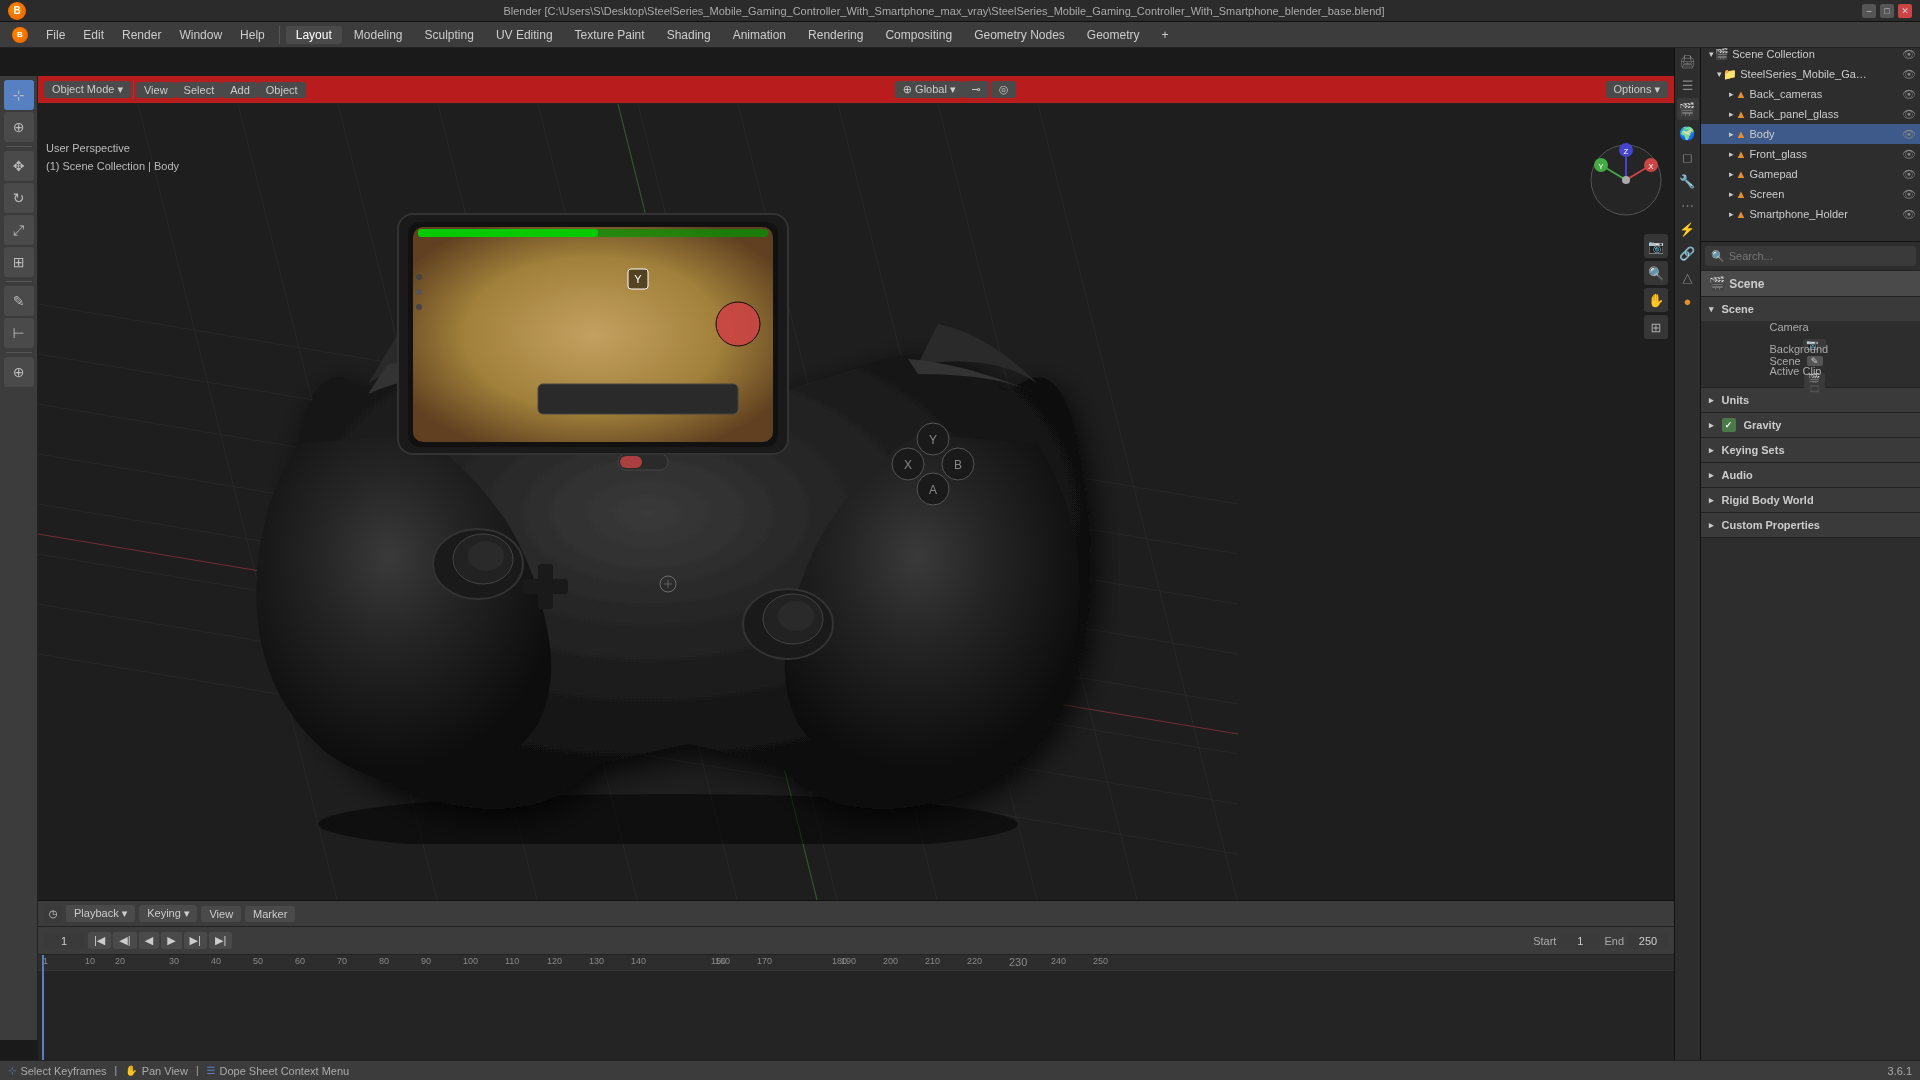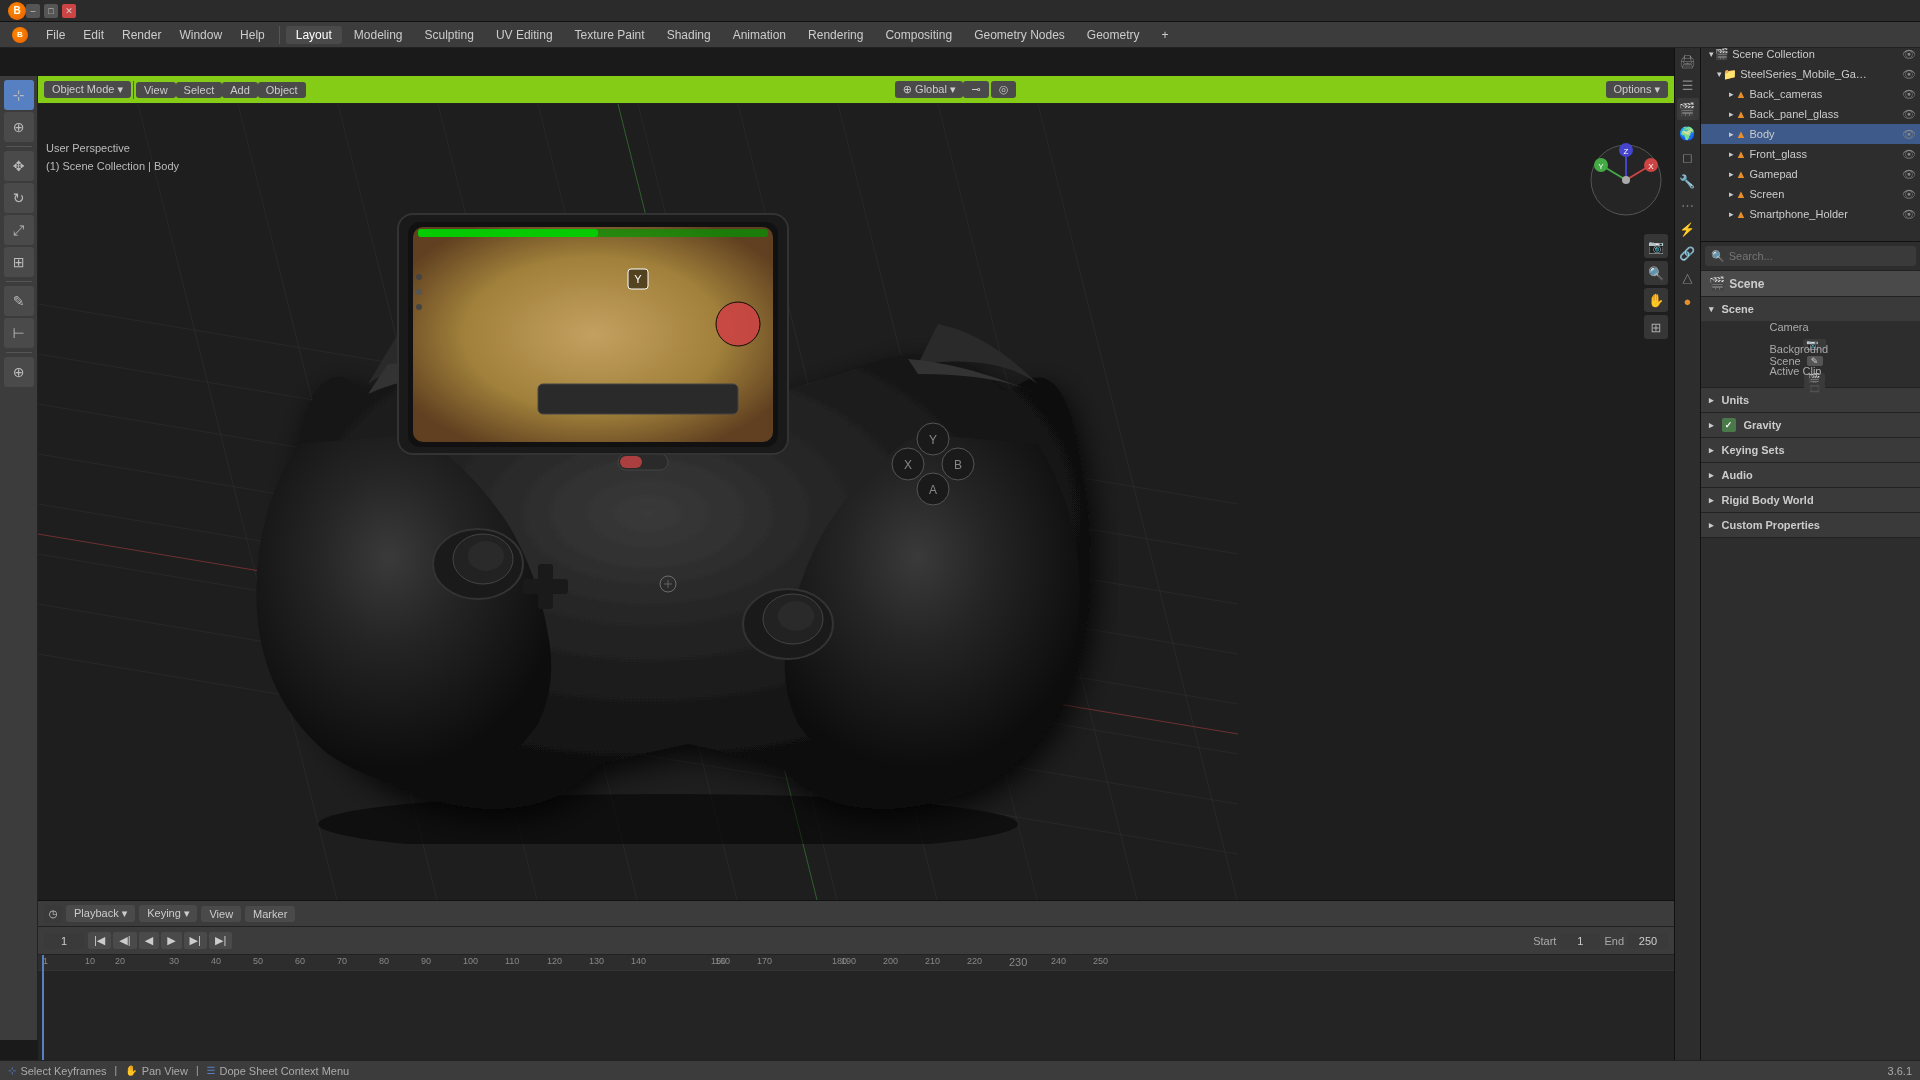--- a/index.html
+++ b/index.html
@@ -197,21 +197,21 @@
       left: 38px;
       right: 246px;
       bottom: 180px;
       background: #242424;
       overflow: hidden;
     }
     #viewport-header {
       position: absolute;
       top: 0; left: 0; right: 0;
       height: 28px;
-      background: #84cc16;
+      background: #b91c1c;
       display: flex;
       align-items: center;
       padding: 0 6px;
       gap: 0;
       z-index: 50;
       border-bottom: 1px solid #222;
     }
     .viewport-btn {
       padding: 2px 8px;
       background: #4a4a4a;
@@ -390,20 +390,21 @@
       position: absolute;
       top: 0; left: 0; right: 0; bottom: 0;
       background: #1e1e1e;
     }
   </style>
 </head>
 <body>
 
 <div id="titlebar">
   <div class="blender-logo">B</div>
+  <div class="title-text">Blender [C:\Users\S\Desktop\SteelSeries_Mobile_Gaming_Controller_With_Smartphone_max_vray\SteelSeries_Mobile_Gaming_Controller_With_Smartphone_blender_base.blend]</div>
   <div class="win-controls">
     <div class="win-btn">–</div>
     <div class="win-btn">□</div>
     <div class="win-btn" style="background:#c44;">✕</div>
   </div>
 </div>
 
 <div id="menubar">
   <div class="menu-item">
     <div class="blender-logo" style="width:16px;height:16px;font-size:8px;">B</div>

